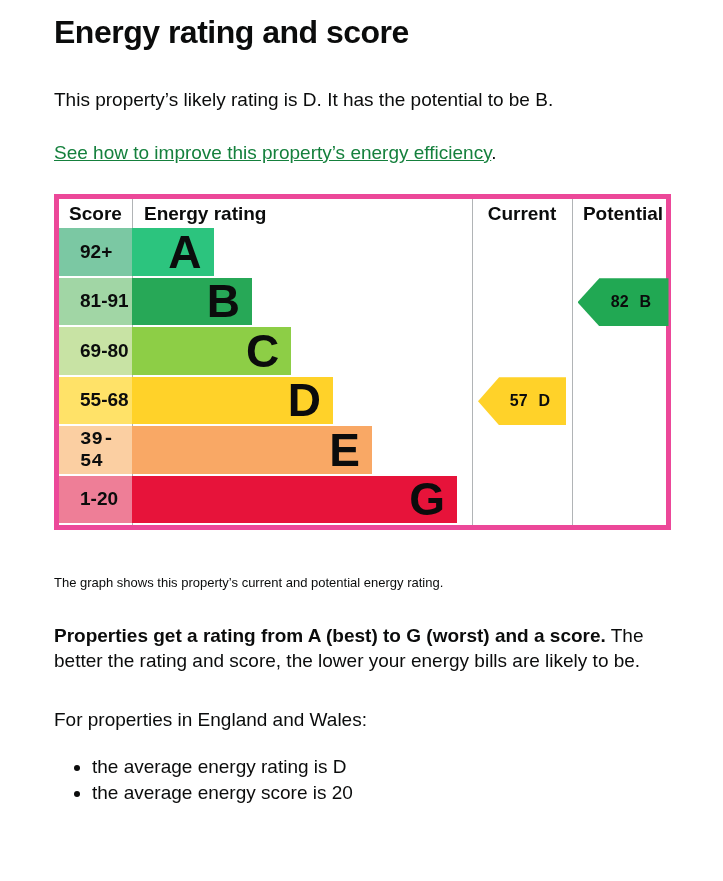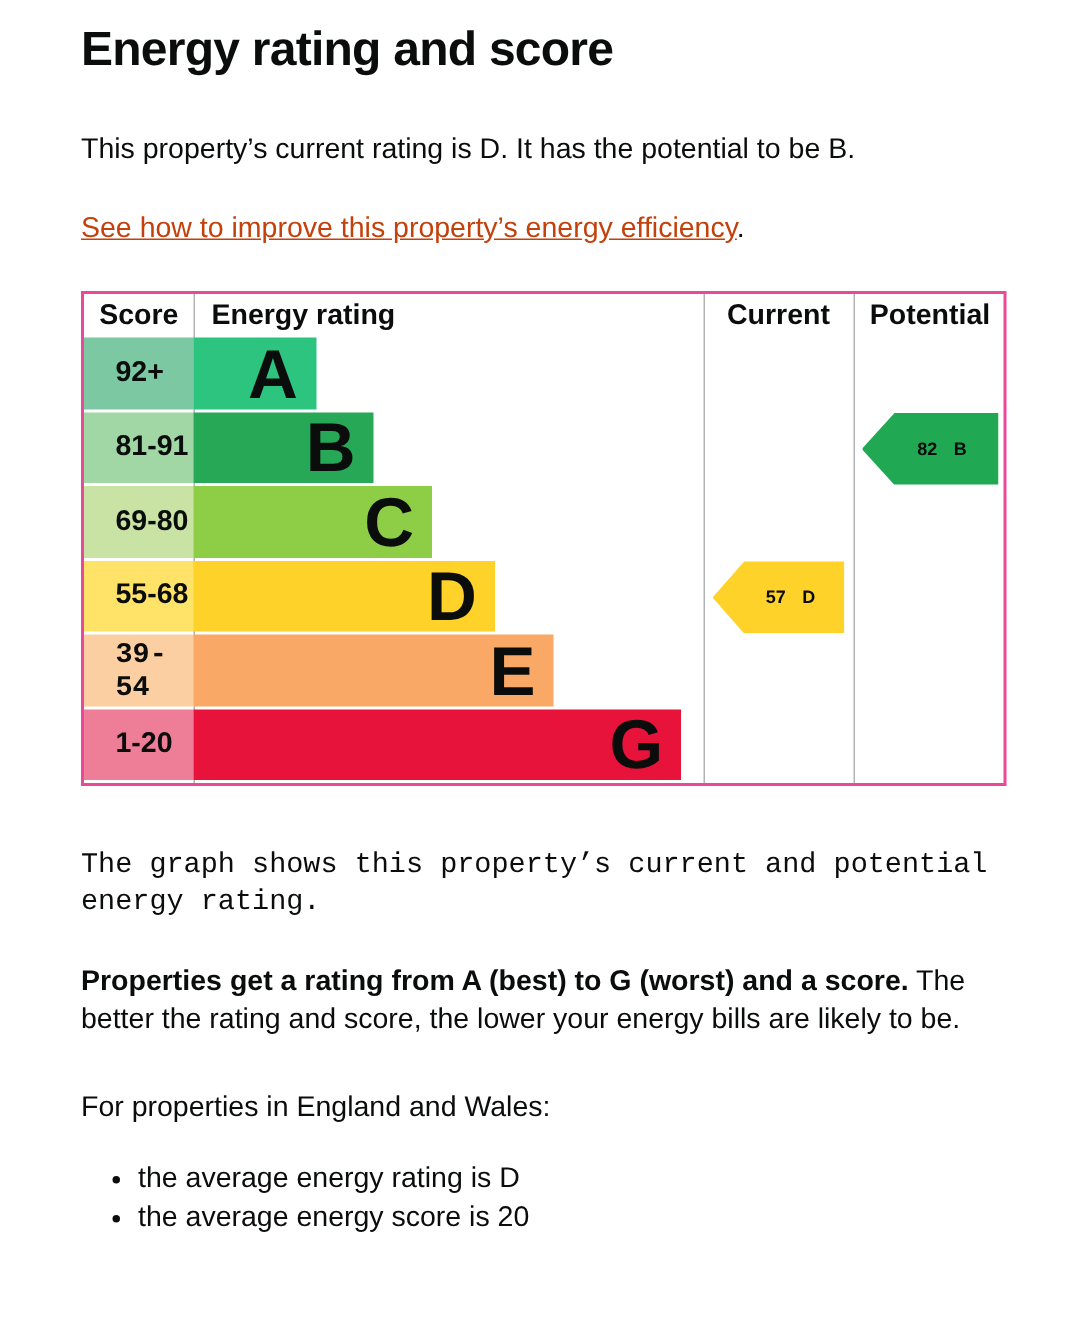--- a/index.html
+++ b/index.html
@@ -17,30 +17,30 @@
     letter-spacing: -0.5px;
     margin-bottom: 36px;
   }
   p.body-text {
     font-size: 19px;
     line-height: 25px;
     margin-bottom: 30px;
   }
   p.link-line { font-size: 19px; margin-bottom: 30px; }
   p.link-line a {
-    color: #c2410c;
+    color: #15803d;
     text-decoration: underline;
     cursor: pointer;
   }
 
   
   .epc-table {
     position: relative;
     width: 617px;
-    border: 2px solid #ec4899;
+    border: 5px solid #ec4899;
     margin-bottom: 40px;
     background: #fff;
   }
   .epc-divider {
     position: absolute; top: 0; bottom: 0; width: 1px;
     background: #b1b4b6; z-index: 0;
   }
   .epc-header {
     position: relative; z-index: 1;
     display: grid;
@@ -76,43 +76,43 @@
     color: #0b0c0c;
   }
   .epc-current, .epc-potential {
     display: flex; align-items: center; justify-content: center;
   }
   .epc-arrow {
     width: 88px; height: 48px;
     clip-path: polygon(0% 50%, 24% 0%, 100% 0%, 100% 100%, 24% 100%);
     display: flex; align-items: center; justify-content: center;
     padding-left: 16px; gap: 11px;
-    font-size: 12px; font-weight: bold;
+    font-size: 16px; font-weight: bold;
   }
   .epc-potential .epc-arrow { width: 91px; }
 
   
-  p.caption-text { font-size: 19px; line-height: 25px; margin-bottom: 28px; font-family: Liberation Mono, monospace; }
+  p.caption-text { font-size: 13px; line-height: 25px; margin-bottom: 28px; }
   p.explain-text { font-size: 19px; line-height: 25px; margin-bottom: 34px; }
   p.explain-text .lead { font-weight: bold; }
   p.region-heading { font-size: 19px; line-height: 25px; margin-bottom: 22px; }
   ul.region-bullets {
     margin-left: 38px;
     font-size: 19px; line-height: 25px;
   }
   ul.region-bullets li { margin-bottom: 1px; }
 </style>
 </head>
 <body>
 
 <div class="page">
 
   <h1 class="page-title">Energy rating and score</h1>
 
-  <p class="body-text">This property’s current rating is D. It has the potential to be B.</p>
+  <p class="body-text">This property’s likely rating is D. It has the potential to be B.</p>
 
   <p class="link-line"><a href="#">See how to improve this property’s energy efficiency</a><span>.</span></p>
 
   <div class="epc-table">
     <div class="epc-divider" style="left:73px"></div>
     <div class="epc-divider" style="left:413px"></div>
     <div class="epc-divider" style="left:513px"></div>
 
     <div class="epc-header">
       <div class="hcell h-score">Score</div>

